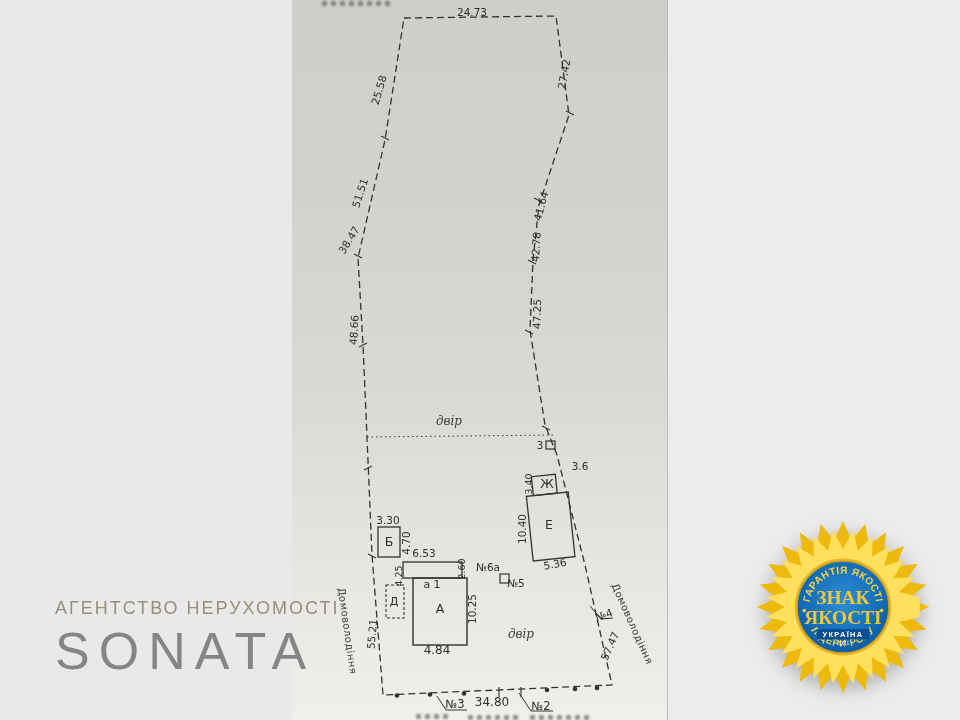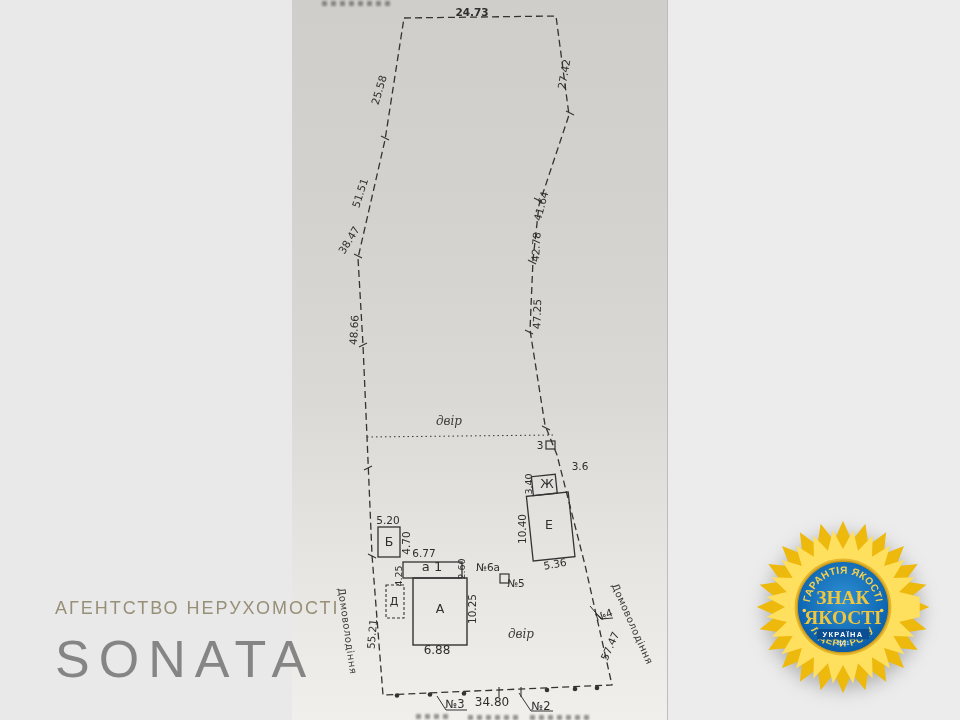--- a/index.html
+++ b/index.html
@@ -13,21 +13,21 @@
   .lbl{position:absolute;transform:translate(-50%,-50%);color:#2e2e2e;font-size:10.5px;
     font-family:"DejaVu Sans",sans-serif;white-space:nowrap;line-height:1;}
   .bld{font-size:12.5px;}
   .cursive{font-family:"DejaVu Serif",serif;font-style:italic;font-size:12px;color:#3a3a3a;}
   .estate{font-size:10px;letter-spacing:0.5px;color:#3a3a3a;}
   .smudge{position:absolute;height:5px;filter:blur(1px);opacity:.55;
     background:repeating-linear-gradient(90deg,#4a4a4a 0 5px,transparent 5px 9px);}
   
   .wm{position:absolute;left:55px;top:598px;width:290px;}
   .wm-line1{font-size:18px;letter-spacing:2px;color:rgba(138,127,100,.85);font-weight:normal;}
-  .wm-name{font-size:52px;letter-spacing:9px;color:rgba(108,108,108,.8);font-weight:400;margin-top:10px;}
+  .wm-name{font-size:52px;letter-spacing:9px;color:rgba(108,108,108,.8);font-weight:400;margin-top:2px;}
   
   .badge{position:absolute;left:755px;top:519px;width:176px;height:176px;filter:drop-shadow(0 5px 8px rgba(0,0,0,.25));}
 </style>
 </head>
 <body>
 
 <div class="stage">
 
   <div class="margin-left"></div>
   <div class="margin-right"></div>
@@ -79,21 +79,21 @@
     <g fill="#333">
       <circle cx="397" cy="695.5" r="2.3"></circle>
         <circle cx="430" cy="694.5" r="2.3"></circle>
       <circle cx="464" cy="693.5" r="2.3"></circle>
         <circle cx="547" cy="690" r="2.3"></circle>
       <circle cx="575" cy="689" r="2.3"></circle>
         <circle cx="597" cy="688" r="2.3"></circle>
     </g>
   </svg>
 
-  <span class="lbl" style="left:472px;top:12px;font-weight:bold;">24.73</span>
+  <span class="lbl" style="left:472px;top:12px;">24.73</span>
   <span class="lbl" style="left:379px;top:90px;transform:translate(-50%,-50%) rotate(-73deg);">25.58</span>
   <span class="lbl" style="left:360px;top:193px;transform:translate(-50%,-50%) rotate(-72deg);">51.51</span>
   <span class="lbl" style="left:349px;top:240px;transform:translate(-50%,-50%) rotate(-58deg);">38.47</span>
   <span class="lbl" style="left:354px;top:330px;transform:translate(-50%,-50%) rotate(-86deg);">48.66</span>
   <span class="lbl" style="left:372px;top:634px;transform:translate(-50%,-50%) rotate(-85deg);">55.21</span>
   <span class="lbl" style="left:564px;top:74px;transform:translate(-50%,-50%) rotate(-80deg);">27.42</span>
   <span class="lbl" style="left:541px;top:206px;transform:translate(-50%,-50%) rotate(-75deg);">41.64</span>
   <span class="lbl" style="left:536px;top:247px;transform:translate(-50%,-50%) rotate(-86deg);">42.78</span>
   <span class="lbl" style="left:537px;top:314px;transform:translate(-50%,-50%) rotate(-88deg);">47.25</span>
   <span class="lbl" style="left:610px;top:646px;transform:translate(-50%,-50%) rotate(-66deg);">57.47</span>
@@ -105,29 +105,29 @@
   <span class="lbl estate" style="left:632px;top:624px;transform:translate(-50%,-50%) rotate(66deg);">Домоволодіння</span>
 
   <span class="lbl bld" style="left:547px;top:484px;">Ж</span>
   <span class="lbl" style="left:541px;top:466px;margin-left:39px;">3.6</span>
   <span class="lbl" style="left:529px;top:484px;transform:translate(-50%,-50%) rotate(-90deg);font-size:9.5px;">3.40</span>
   <span class="lbl bld" style="left:549px;top:525px;">Е</span>
   <span class="lbl" style="left:522px;top:529px;transform:translate(-50%,-50%) rotate(-90deg);">10.40</span>
   <span class="lbl" style="left:555px;top:564px;transform:translate(-50%,-50%) rotate(-10deg);">5.36</span>
   <span class="lbl" style="left:540px;top:445px;">3</span>
   <span class="lbl bld" style="left:389px;top:542px;">Б</span>
-  <span class="lbl" style="left:388px;top:520px;">5.20</span>
+  <span class="lbl" style="left:388px;top:520px;">3.30</span>
   <span class="lbl" style="left:406px;top:543px;transform:translate(-50%,-50%) rotate(-90deg);">4.70</span>
-  <span class="lbl" style="left:432px;top:566px;font-size:13px;">а 1</span>
-  <span class="lbl" style="left:424px;top:553px;">6.77</span>
+  <span class="lbl" style="left:432px;top:584px;font-size:11px;">а 1</span>
+  <span class="lbl" style="left:424px;top:553px;">6.53</span>
   <span class="lbl" style="left:462px;top:569px;transform:translate(-50%,-50%) rotate(-90deg);font-size:9.5px;">2.60</span>
   <span class="lbl" style="left:399px;top:576px;transform:translate(-50%,-50%) rotate(-90deg);font-size:9.5px;">4.25</span>
   <span class="lbl bld" style="left:440px;top:609px;">А</span>
   <span class="lbl" style="left:472px;top:609px;transform:translate(-50%,-50%) rotate(-90deg);">10.25</span>
-  <span class="lbl" style="left:437px;top:650px;font-size:12px;">6.88</span>
+  <span class="lbl" style="left:437px;top:650px;font-size:12px;">4.84</span>
   <span class="lbl bld" style="left:394px;top:601px;font-size:11px;">Д</span>
 
   <span class="lbl" style="left:455px;top:705px;font-size:11.5px;">№3</span>
   <span class="lbl" style="left:541px;top:707px;font-size:11.5px;">№2</span>
   <span class="lbl" style="left:604px;top:615px;transform:translate(-50%,-50%) rotate(-20deg);">№4</span>
   <span class="lbl" style="left:516px;top:583px;">№5</span>
   <span class="lbl" style="left:488px;top:567px;">№6а</span>
 
   <div class="wm">
     <div class="wm-line1">АГЕНТСТВО НЕРУХОМОСТІ</div>

